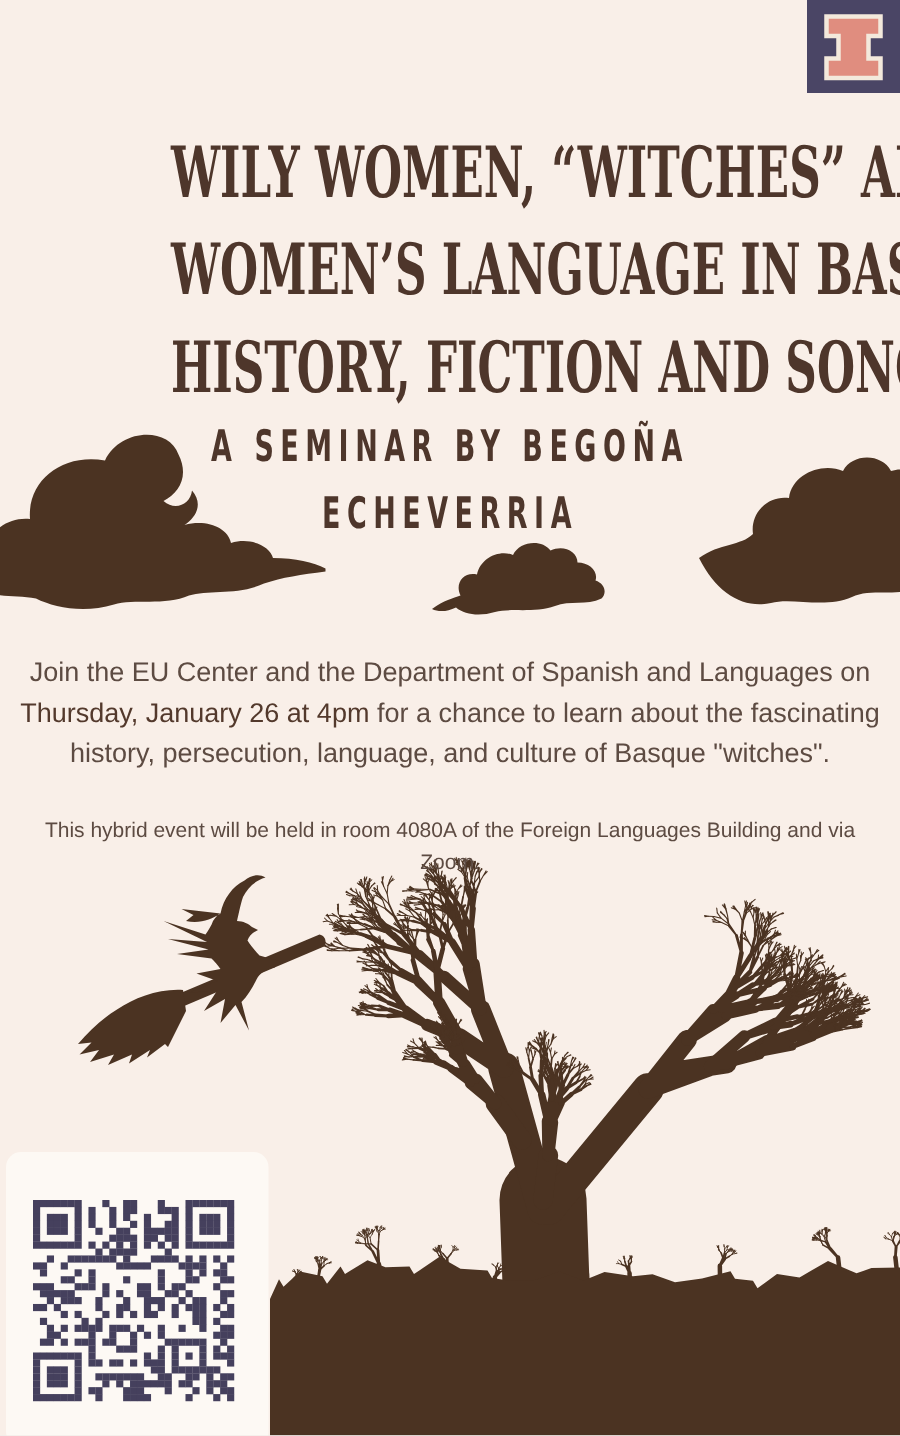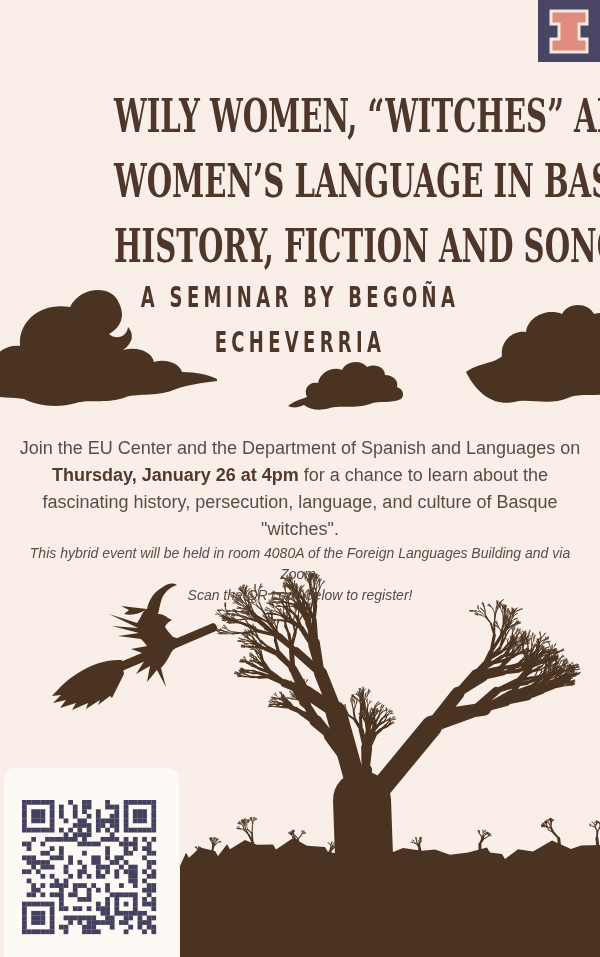--- a/index.html
+++ b/index.html
@@ -12,22 +12,22 @@
   .poster{position:relative;width:600px;height:957px;overflow:hidden;background:var(--bg);}
   .scene{position:absolute;left:0;top:0;}
   .txt{position:absolute;left:0;width:600px;text-align:center;}
   .title{top:52px;font-family:"DejaVu Serif","Liberation Serif",serif;font-weight:700;
          font-size:47px;line-height:65px;color:var(--title);transform:scaleX(0.62);letter-spacing:0px;}
   .title .line{display:block;white-space:nowrap;}
   .subtitle{top:251px;font-family:"DejaVu Sans","Liberation Sans",sans-serif;font-weight:700;
          font-size:29px;line-height:45px;letter-spacing:7px;color:var(--title);transform:scaleX(0.62);}
   .subtitle .line{display:block;white-space:nowrap;}
   .bodytext{top:417px;padding:0 12px;box-sizing:border-box;font-size:18px;line-height:27px;color:var(--body);}
-  .bodytext b{font-weight:700;color:var(--bold);text-align:center;}
-  .details{top:529px;padding:0 10px;box-sizing:border-box;font-size:14px;line-height:21px;color:var(--body);font-style:italic;}
+  .bodytext b{font-weight:400;color:var(--bold);text-align:center;}
+  .details{top:529px;padding:0 10px;box-sizing:border-box;font-size:14px;line-height:21px;color:var(--body);}
 </style>
 </head>
 <body>
 
 <div class="poster">
 
   <svg class="scene" width="600" height="957" viewBox="0 0 600 957">
 
     <g>
       <path d="M-14,388 C-16,362 0,344 20,346 C18,320 42,302 70,307 C80,286 112,284 119,303
@@ -505,16 +505,15 @@
   </h2>
 
   <p class="txt bodytext">
     <span>Join the EU Center and the Department of Spanish and Languages on</span>
     <b>Thursday, January 26 at 4pm</b>
     <span>for a chance to learn about the fascinating history, persecution, language, and culture of Basque "witches".</span>
   </p>
 
   <p class="txt details">
     <span>This hybrid event will be held in room 4080A of the Foreign Languages Building and via Zoom.</span><br>
-    <span>Scan the QR code below to register!</span>
   </p>
 
 </div>
 
 </body></html>

